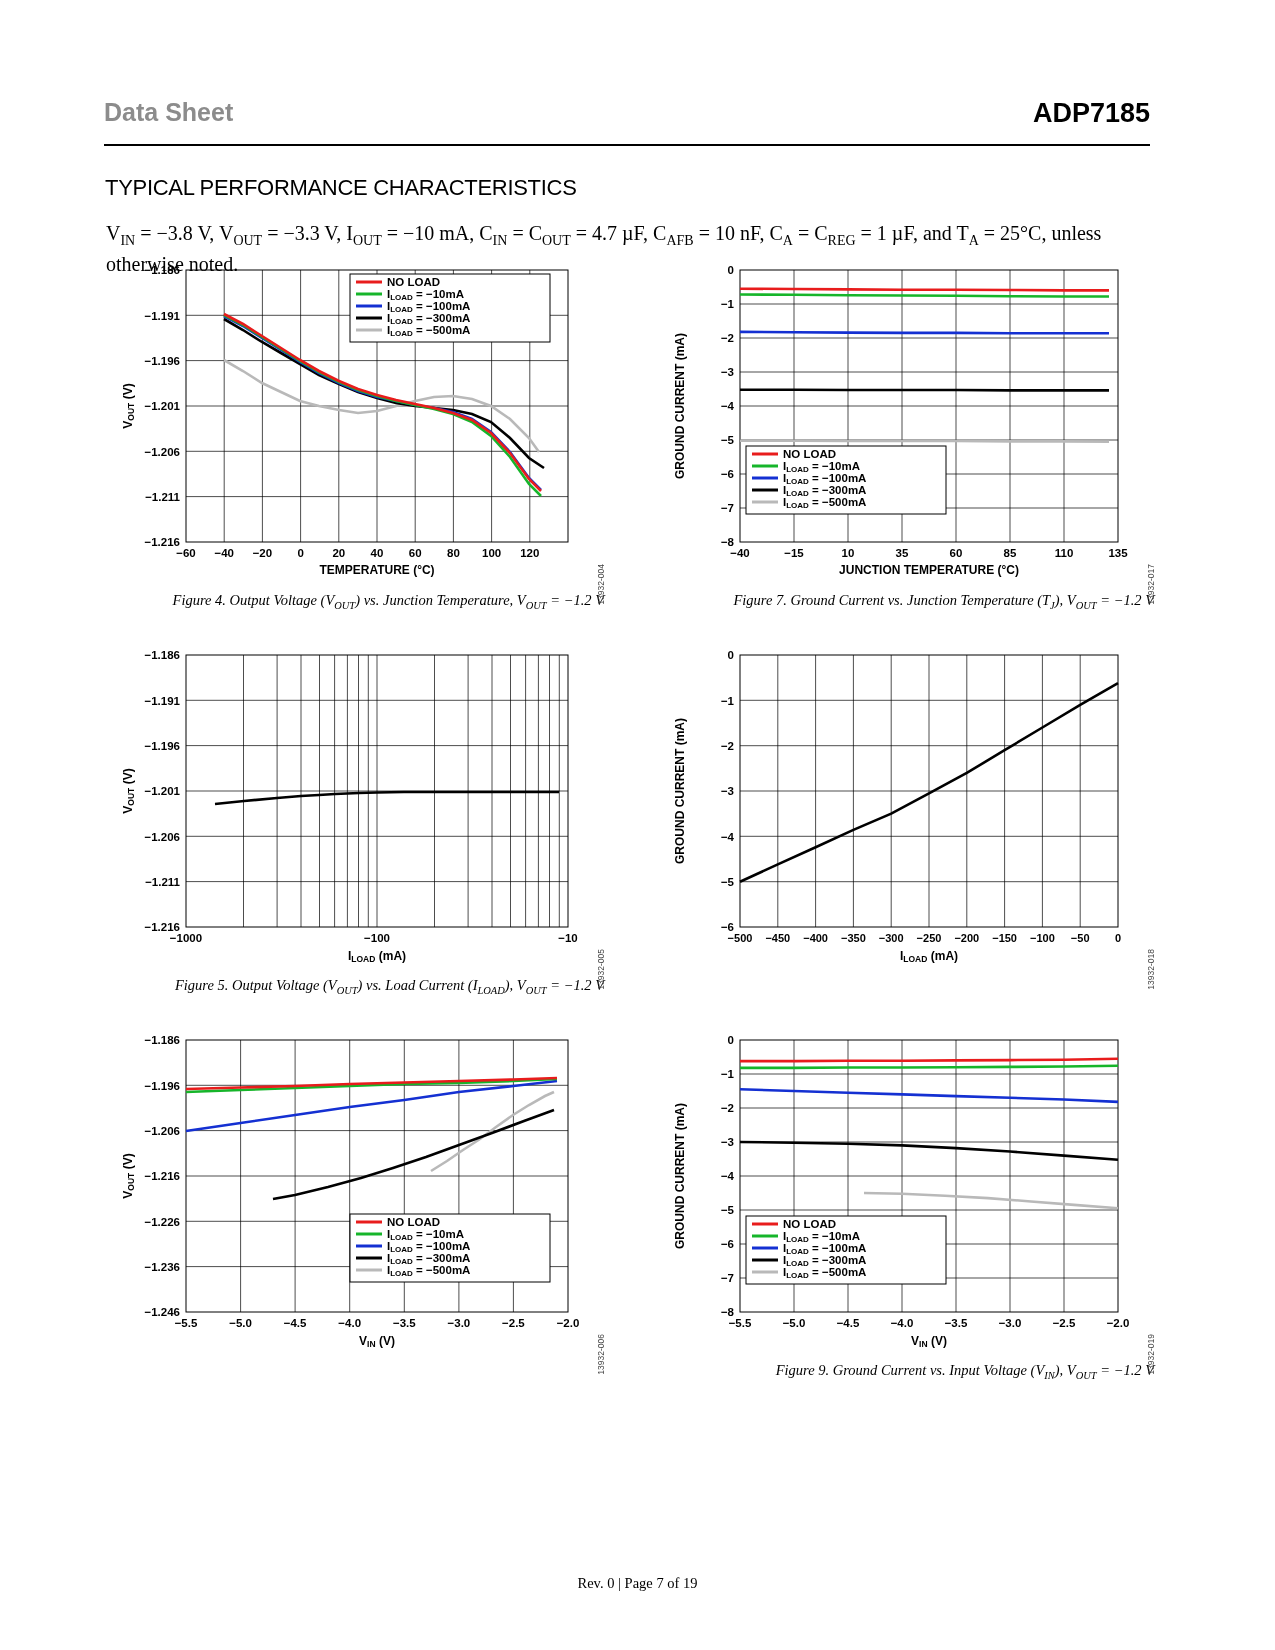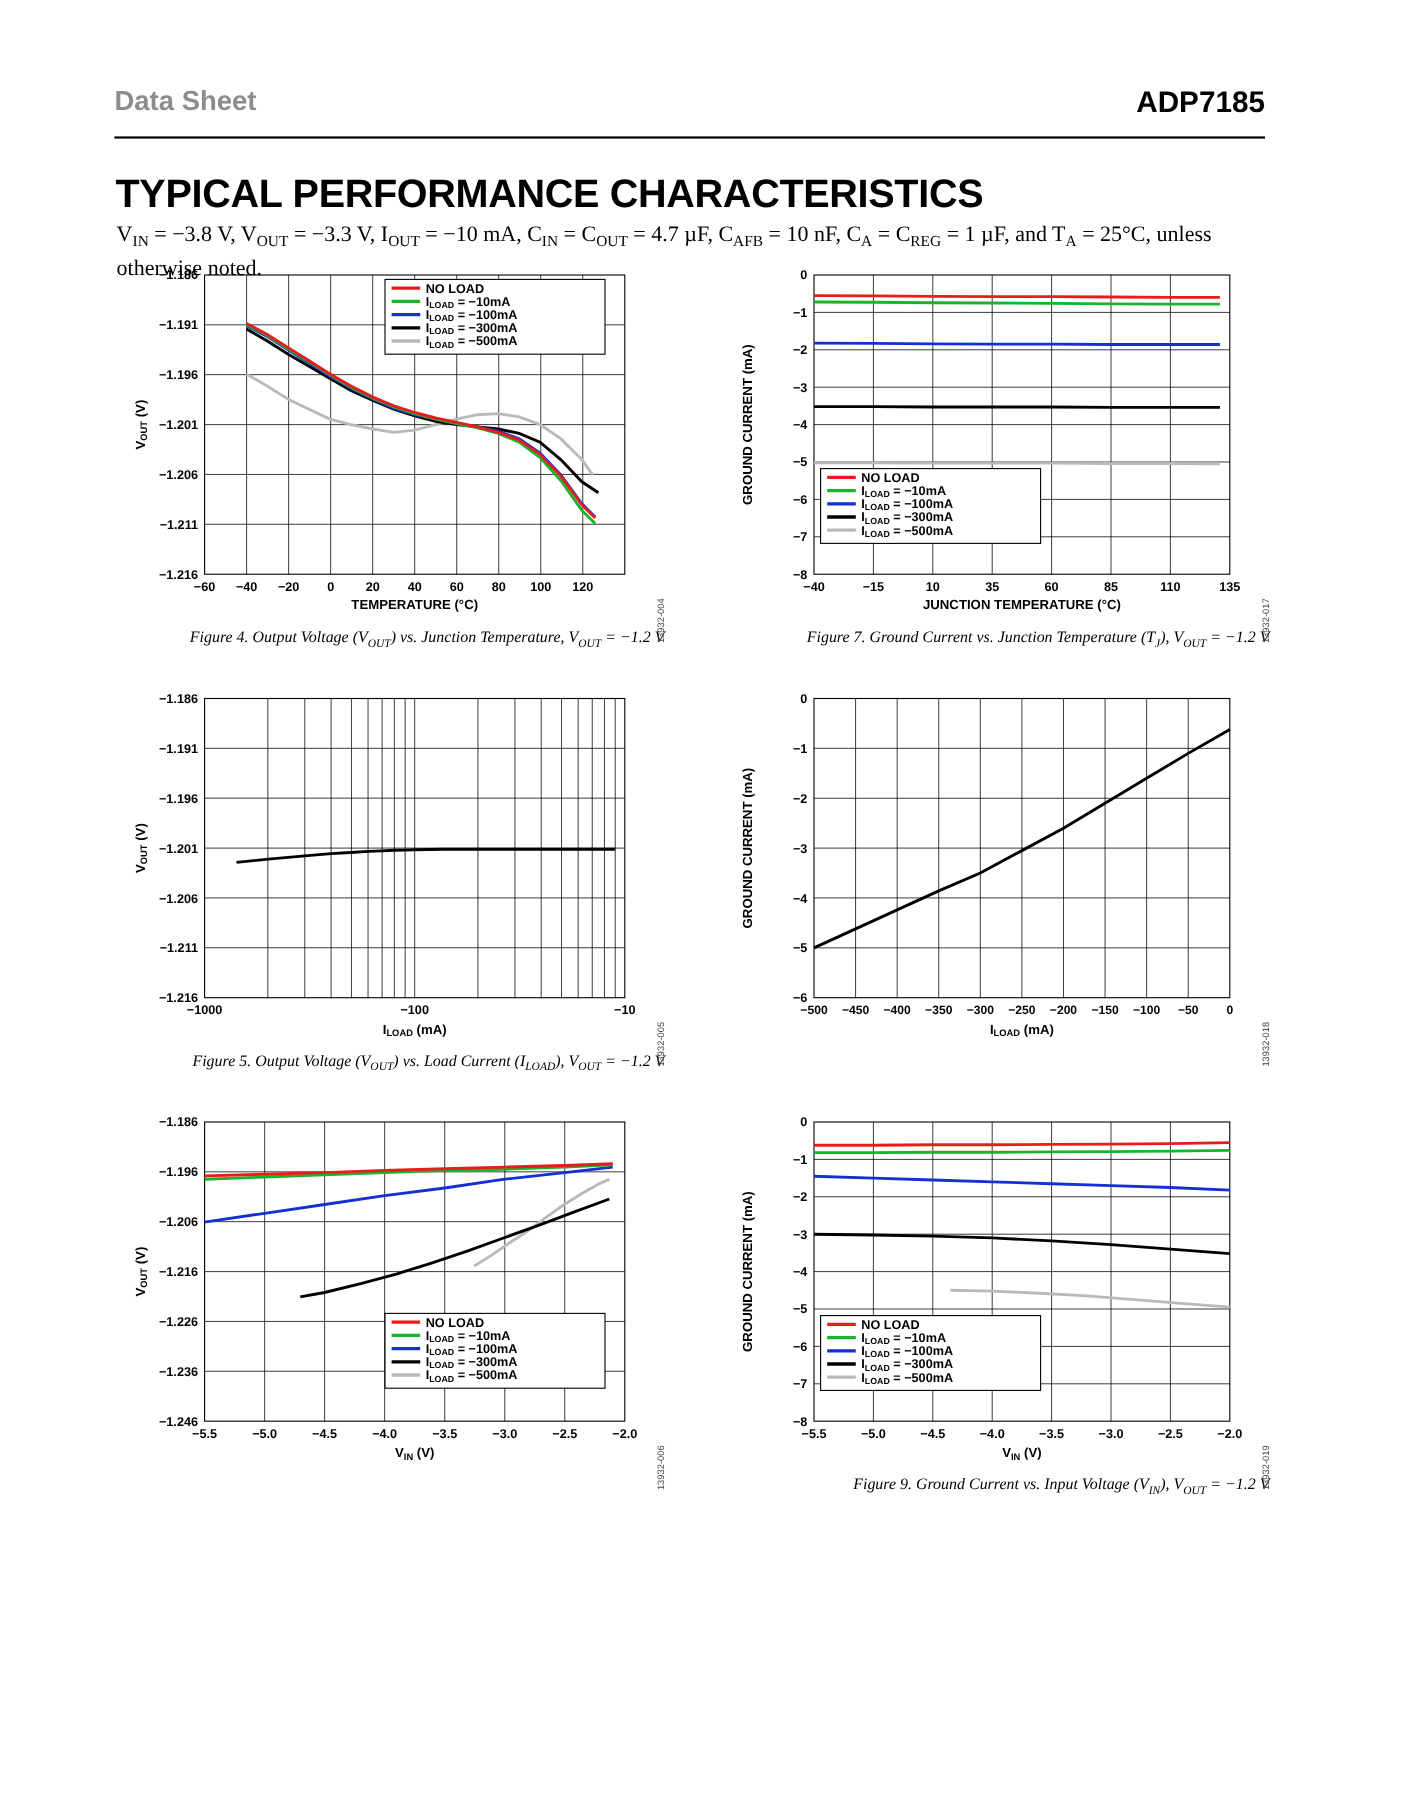--- a/index.html
+++ b/index.html
@@ -10,20 +10,21 @@
     background: #ffffff;
     font-family: "Liberation Serif", serif;
     color: #000;
     position: relative;
   }
   .page {
     position: relative;
     width: 1275px;
     height: 1422px;
     padding: 0;
+    margin-top: 20px;
   }
   
   .header {
     position: absolute;
     left: 104px;
     top: 78px;
     width: 1046px;
     height: 48px;
     border-bottom: 2px solid #000;
     display: flex;
@@ -42,22 +43,22 @@
     font-size: 27px;
     font-weight: bold;
     color: #000000;
   }
   
   .section-title {
     position: absolute;
     left: 105px;
     top: 155px;
     font-family: "Liberation Sans", sans-serif;
-    font-size: 36px;
-    font-weight: bold;
+    font-size: 22px;
+    font-weight: normal;
     letter-spacing: -0.3px;
   }
   .conditions {
     position: absolute;
     left: 106px;
     top: 200px;
     width: 1040px;
     font-family: "Liberation Serif", serif;
     font-size: 20px;
     line-height: 1.35;
@@ -537,14 +538,15 @@
           <div class="idcode">13932-019</div>
         </div>
         <div class="caption">
           Figure 9. Ground Current vs. Input Voltage (V<sub>IN</sub>), V<sub>OUT</sub> = −1.2 V
         </div>
       </div>
     </div>
 
   </div>
 
+  <div class="footer">Rev. 0 | Page 7 of 19</div>
 
 </div>
 
 </body></html>

